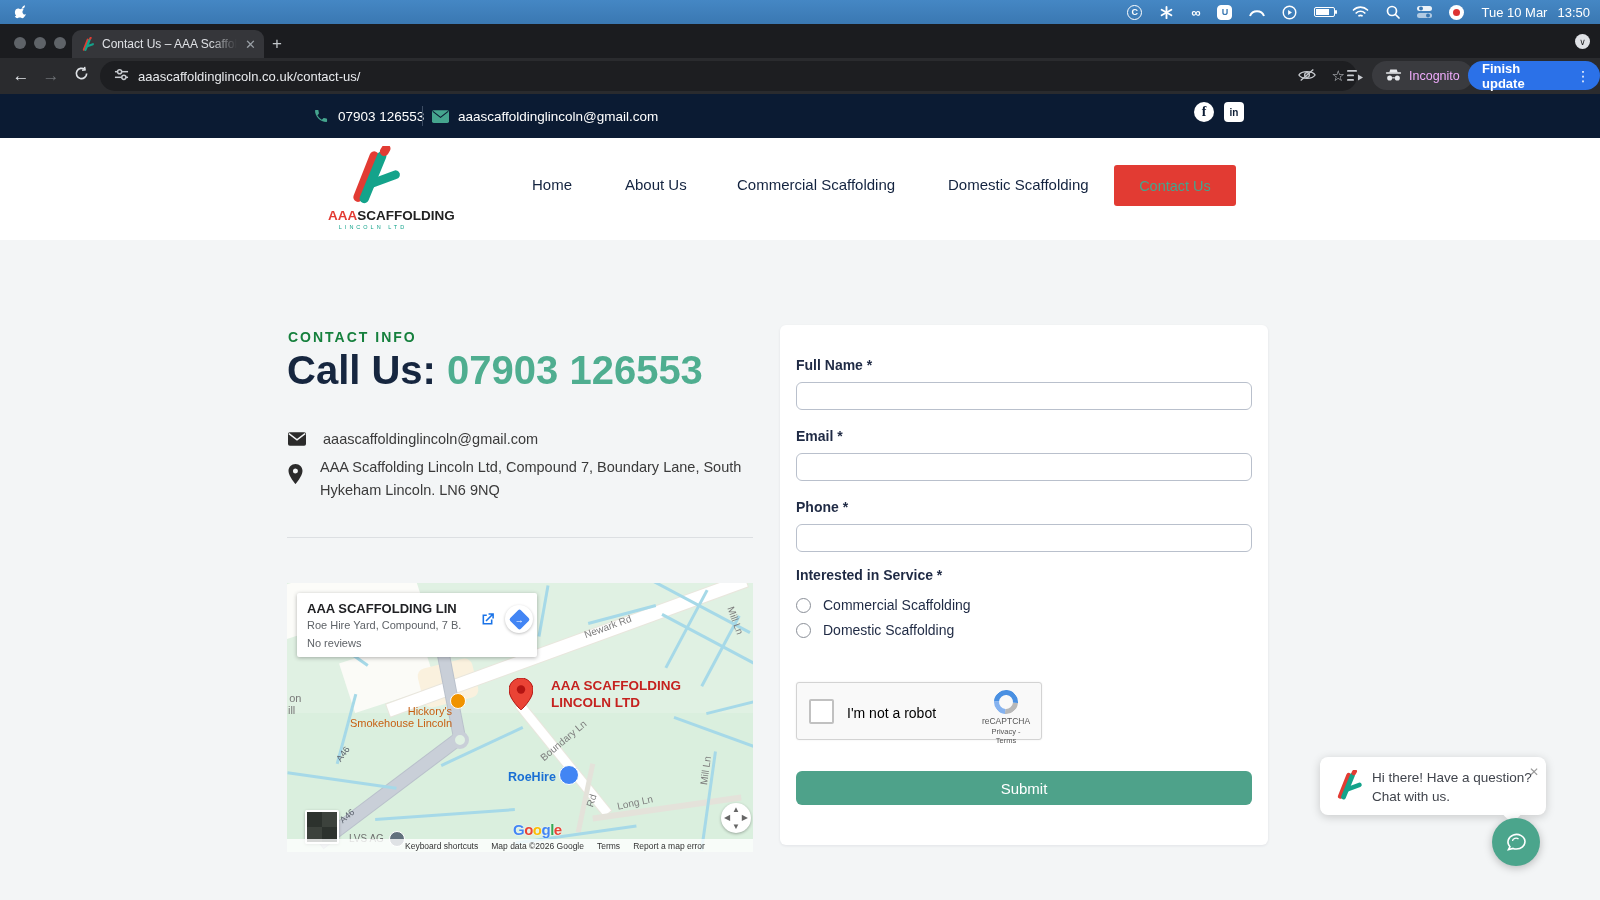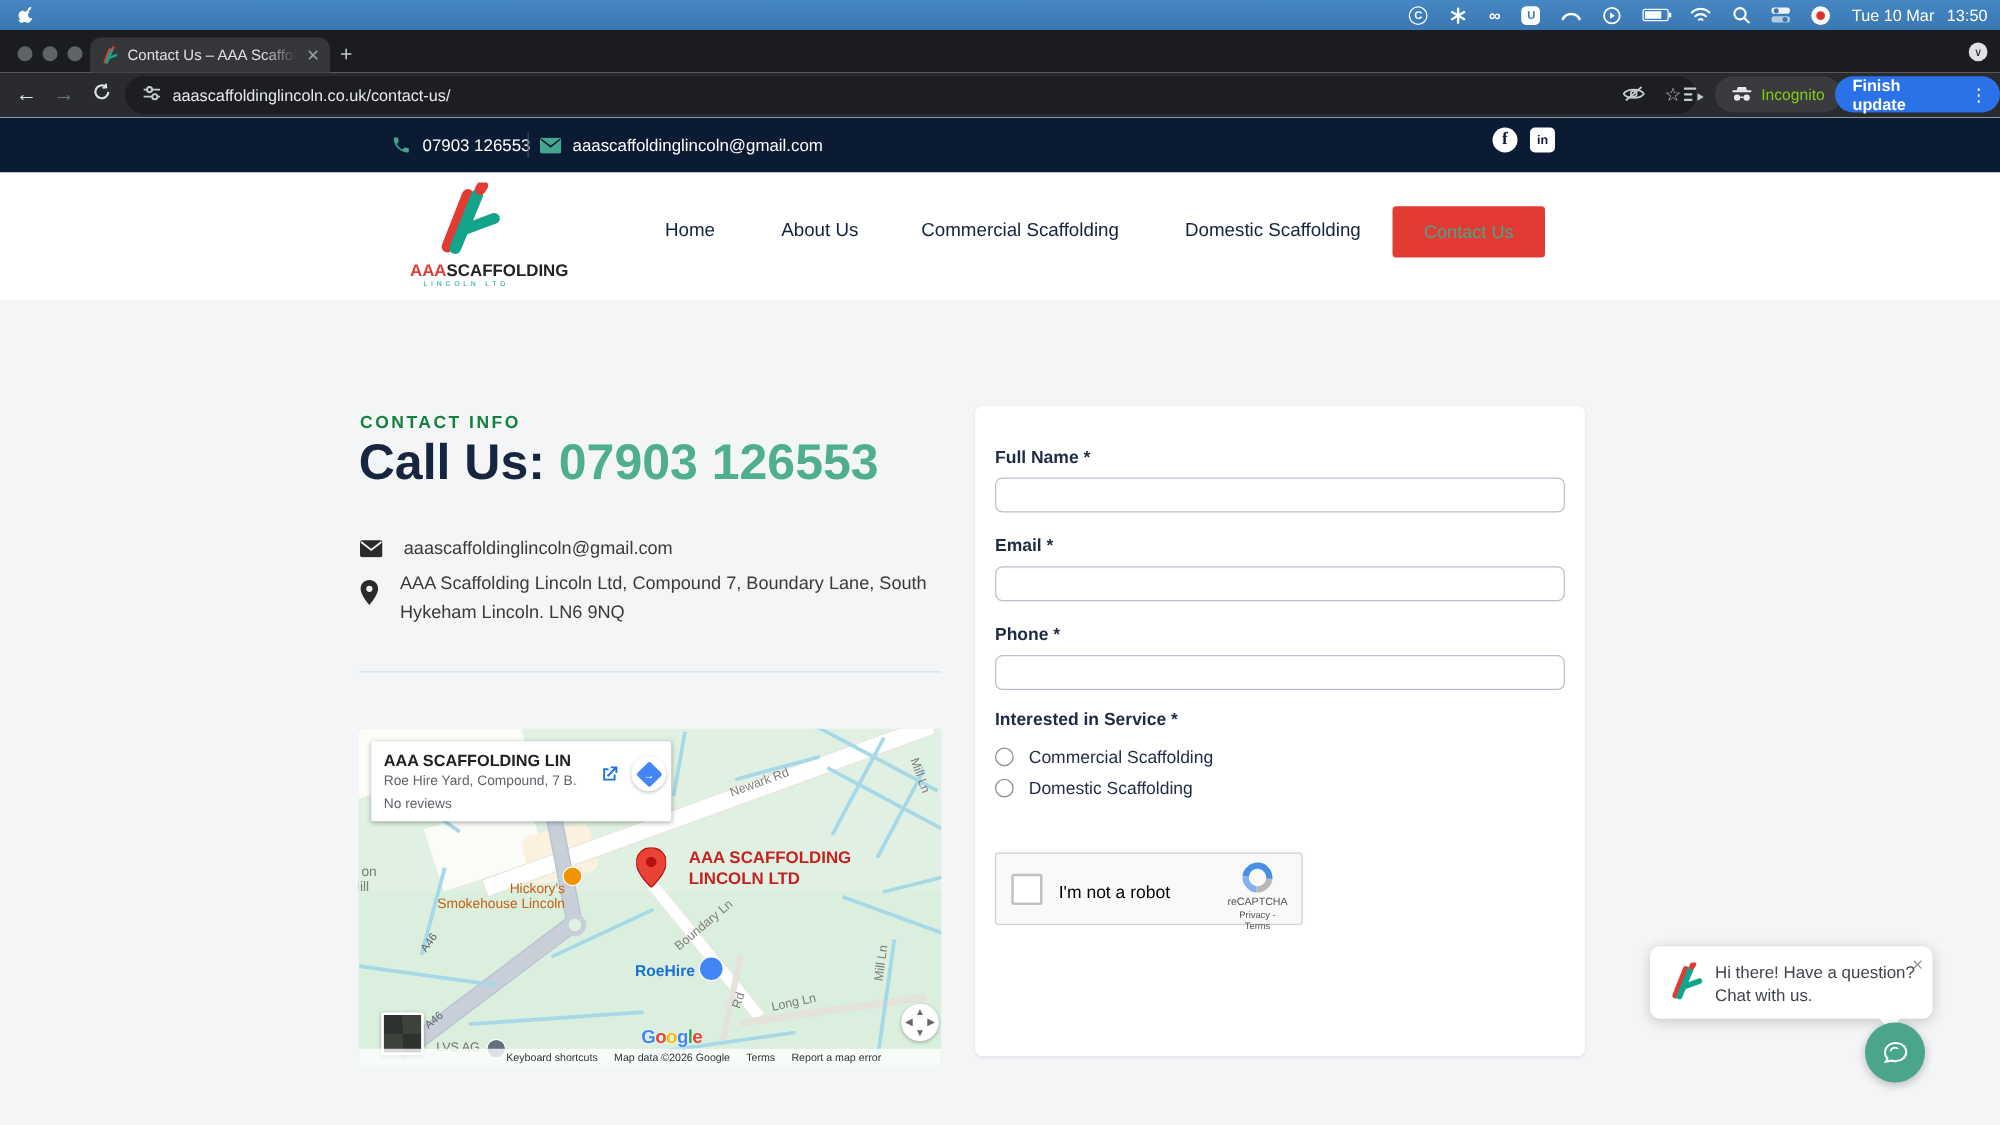--- a/index.html
+++ b/index.html
@@ -42,21 +42,21 @@
   .toolbar { position:absolute; left:0; top:58px; width:1600px; height:36px; background:#2a2b2e;
     display:flex; align-items:center; }
   .nav-ic { color:#dfe2e6; font-size:17px; width:30px; text-align:center; cursor:pointer; }
   .nav-ic.dim { color:#6e7175; }
   .omnibox { position:absolute; left:100px; top:3px; width:1257px; height:30px; background:#1d1e21;
     border-radius:15px; display:flex; align-items:center; color:#e8eaed; font-size:13px; }
   .omnibox .url { margin-left:9px; }
   .omni-right { position:absolute; right:12px; display:flex; align-items:center; gap:16px; }
   .star { color:#c7cacf; font-size:15px; cursor:pointer; }
   .chip { position:absolute; left:1372px; top:3px; height:29px; background:#3a3b3f; border-radius:15px;
-    display:flex; align-items:center; gap:7px; padding:0 13px; color:#84cc16; font-size:12.5px; }
+    display:flex; align-items:center; gap:7px; padding:0 13px; color:#f0abfc; font-size:12.5px; }
   .update-pill { position:absolute; left:1468px; top:3px; height:29px; background:#2b71e8; border-radius:15px;
     display:flex; align-items:center; gap:10px; padding:0 10px 0 14px; color:#fff; font-size:13px; font-weight:bold; cursor:pointer;}
   .update-pill .kebab { font-size:14px; font-weight:normal; }
 
   
   .site { position:absolute; left:0; top:94px; width:1600px; height:806px; background:#f3f5f6; overflow:hidden; }
   .site-topbar { position:absolute; left:0; top:0; width:1600px; height:44px; background:#0b1b33;
     color:#fff; font-size:13.5px; }
   .tb-item { display:flex; align-items:center; gap:9px; position:absolute; top:0; height:44px; }
   .tb-div { position:absolute; left:422px; top:12px; width:1px; height:20px; background:#3c4c63; }
@@ -461,20 +461,21 @@
     </div>
     <div class="recaptcha">
       <span class="rc-box"></span>
       <span class="rc-label">I'm not a robot</span>
       <span class="rc-logo">
         <span class="rc-swirl" style="display:block"></span>
         <div class="rc-brand">reCAPTCHA</div>
         <div class="rc-links">Privacy - Terms</div>
       </span>
     </div>
+    <button class="submit">Submit</button>
   </div>
 
   <div class="chat-pop">
     <svg style="position:absolute;left:12px;top:13px" width="32" height="31" viewBox="0 0 100 96">
         <use href="#aaa-logo"></use>
       </svg>
     <div class="chat-txt">
       <span>Hi there! Have a question?</span><br><span>Chat with us.</span>
     </div>
     <span class="chat-x">✕</span>

